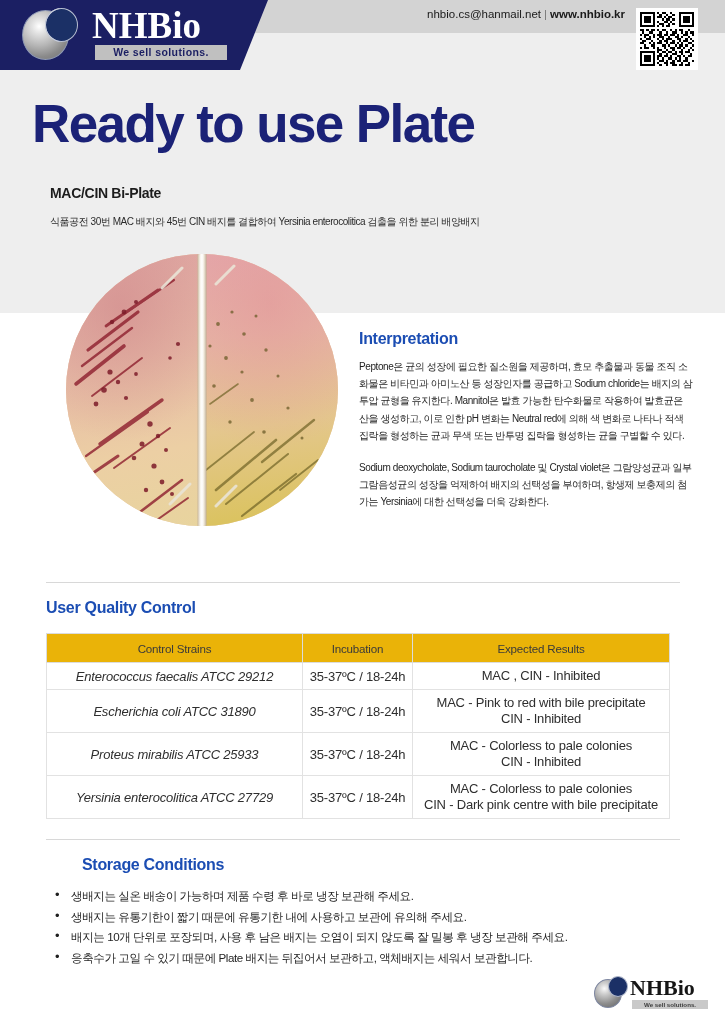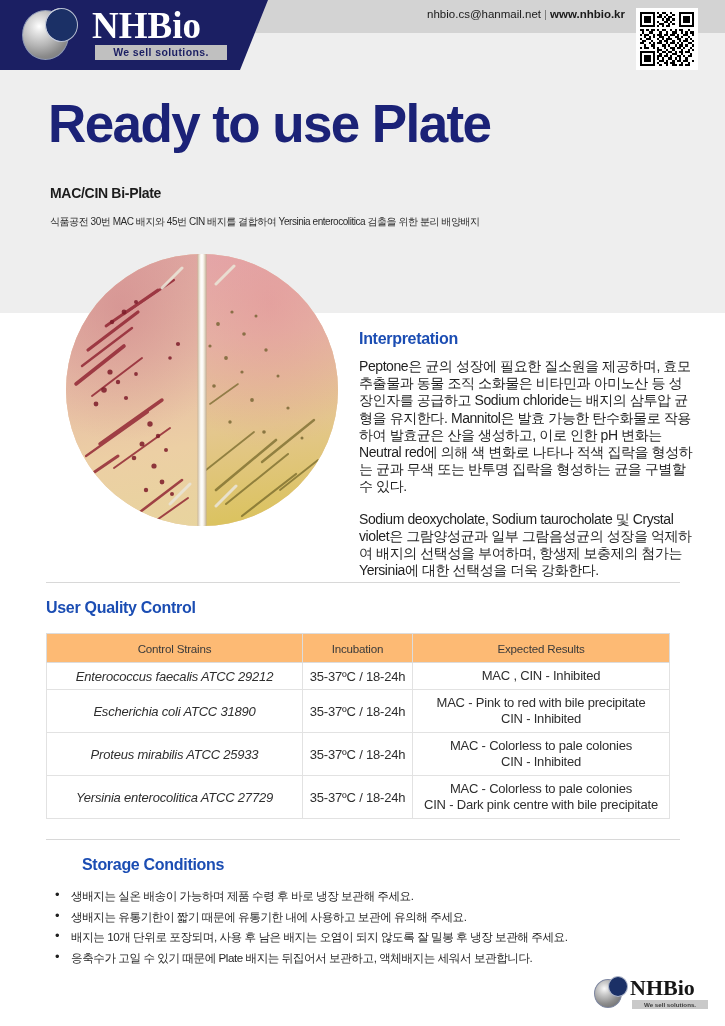--- a/index.html
+++ b/index.html
@@ -131,21 +131,21 @@
     width: 62px; height: 62px;
     background: #ffffff;
     padding: 4px;
     z-index: 6;
   }
   .qr svg { display: block; }
 
   
   .title {
     position: absolute;
-    top: 96px; left: 48px;
+    top: 96px; left: 32px;
     font-size: 53px;
     font-weight: bold;
     color: #1b2277;
     letter-spacing: -1.6px;
     line-height: 56px;
     z-index: 4;
   }
   .subtitle {
     position: absolute;
     top: 185px; left: 50px;
@@ -220,39 +220,39 @@
     background: #d8d8d8;
     z-index: 3;
   }
 
   
   #interp-head { top: 330px; left: 359px; }
   .interp-body {
     position: absolute;
     top: 358px; left: 359px;
     width: 334px;
-    font-size: 14px;
+    font-size: 10px;
     line-height: 17.2px;
     color: #1f1f1f;
     letter-spacing: -0.42px;
     z-index: 4;
   }
   .interp-body p + p { margin-top: 15px; }
 
   
   #uqc-head { top: 599px; left: 46px; }
   .qc-table {
     position: absolute;
     top: 633px; left: 46px;
     width: 624px;
     border-collapse: collapse;
     z-index: 4;
   }
   .qc-table th {
-    background: #fdba74;
+    background: #eab308;
     border: 1px solid #dcdcdc;
     font-size: 11.6px;
     font-weight: normal;
     color: #3a3a3a;
     height: 29px;
     letter-spacing: -0.2px;
   }
   .qc-table td {
     border: 1px solid #e2e2e2;
     font-size: 13px;

